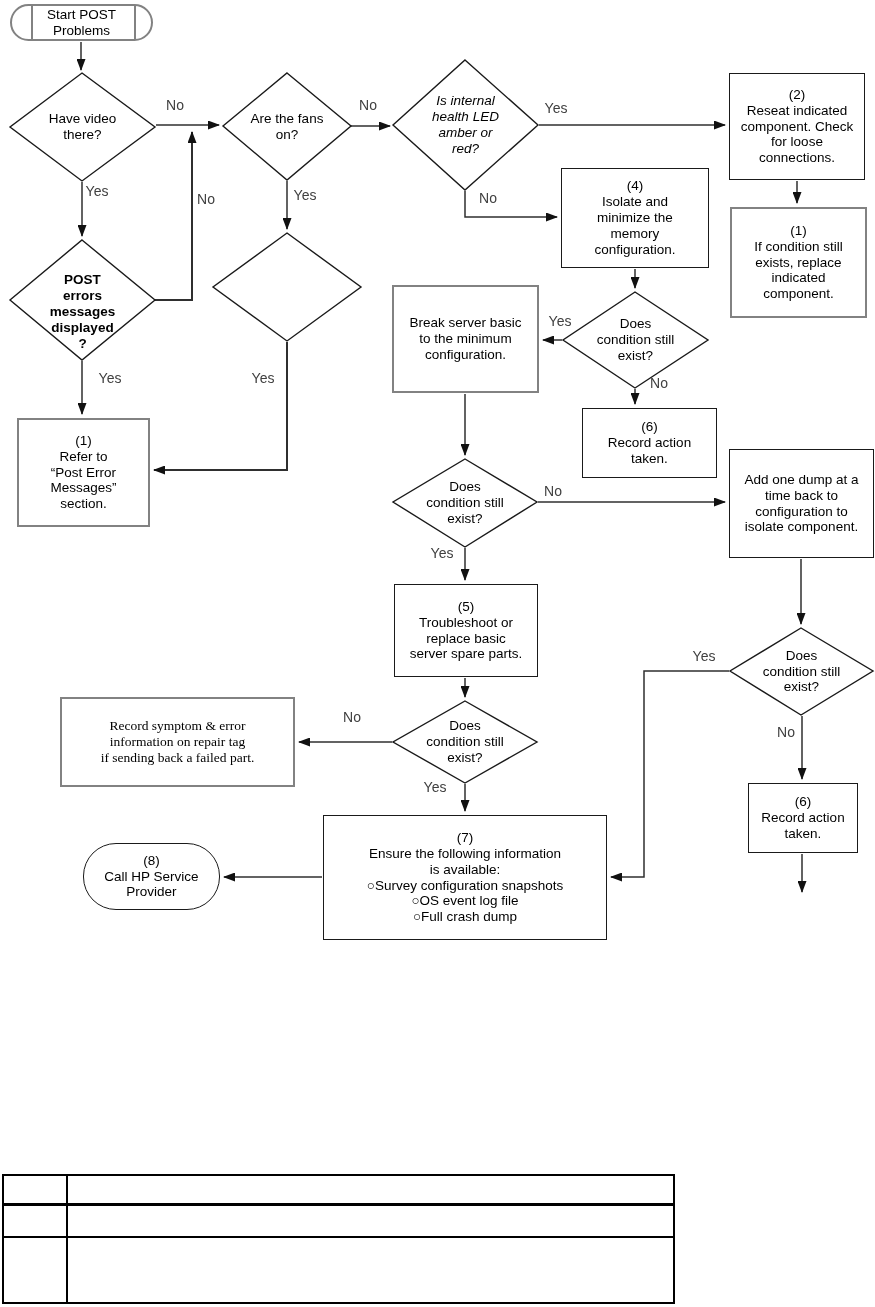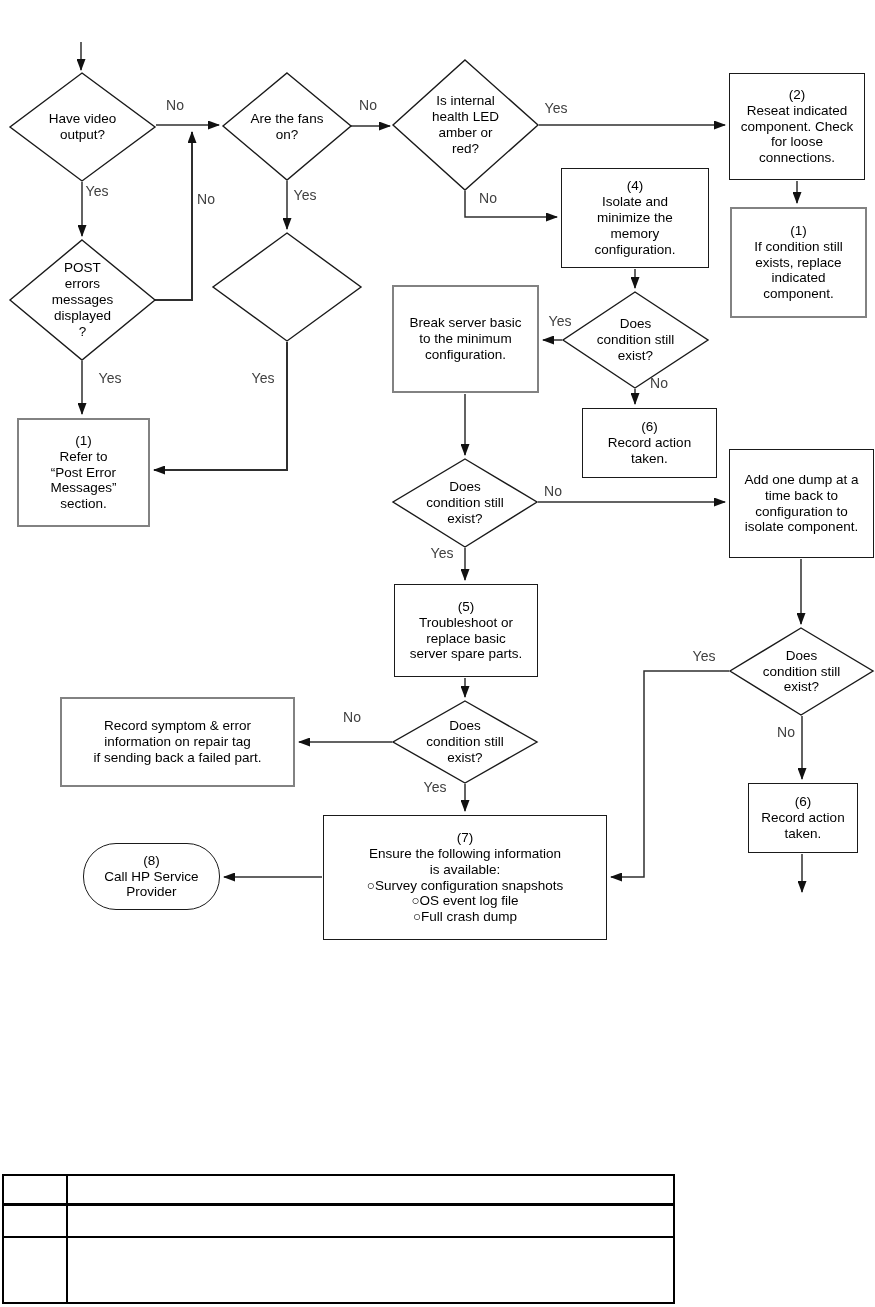--- a/index.html
+++ b/index.html
@@ -78,35 +78,41 @@
       <polygon points="465,60 538,125 465,190 393,125"></polygon>
       <polygon points="82,240 155,300 82,360 10,300"></polygon>
       <polygon points="287,233 361,287 287,341 213,287"></polygon>
       <polygon points="635,292 708,340 635,388 563,340"></polygon>
       <polygon points="465,459 537,502 465,547 393,502"></polygon>
       <polygon points="465,701 537,742 465,783 393,742"></polygon>
       <polygon points="801,628 873,671 801,715 730,671"></polygon>
     </g>
   </svg>
 
+  <div class="node oval grayoval" style="left:10px;top:4px;width:143px;height:37px;border-radius:19px;">
+    <span class="tbar" style="left:19px;"></span>
+    <span class="tbar" style="right:15px;"></span>
+    <span>Start POST
+Problems</span>
+  </div>
   <div class="node oval" style="left:83px;top:843px;width:137px;height:67px;border-radius:33px;">
     <span>(8)
 Call HP Service
 Provider</span>
   </div>
 
   <div class="node dtext" style="left:10px;top:73px;width:145px;height:108px;">Have video
-output?</div>
+there?</div>
   <div class="node dtext" style="left:223px;top:73px;width:128px;height:107px;">Are the fans
 on?</div>
-  <div class="node dtext" style="left:393px;top:60px;width:145px;height:130px;">Is internal
+  <div class="node dtext" style="left:393px;top:60px;width:145px;height:130px;font-style:italic;">Is internal
 health LED
 amber or
 red?</div>
-  <div class="node dtext" style="left:10px;top:240px;width:145px;height:120px;">POST
+  <div class="node dtext" style="left:10px;top:252px;width:145px;height:120px;font-weight:bold;">POST
 errors
 messages
 displayed
 ?</div>
   <div class="node dtext" style="left:563px;top:292px;width:145px;height:96px;">Does
 condition still
 exist?</div>
   <div class="node dtext" style="left:393px;top:459px;width:144px;height:88px;">Does
 condition still
 exist?</div>
@@ -144,21 +150,21 @@
 to the minimum
 configuration.</div>
   <div class="node box" style="left:729px;top:449px;width:145px;height:109px;">Add one dump at a
 time back to
 configuration to
 isolate component.</div>
   <div class="node box" style="left:394px;top:584px;width:144px;height:93px;">(5)
 Troubleshoot or
 replace basic
 server spare parts.</div>
-  <div class="node box graybox" style="left:60px;top:697px;width:235px;height:90px;">Record symptom &amp; error
+  <div class="node box graybox" style="left:60px;top:697px;width:235px;height:90px;font-family:Liberation Serif, serif;">Record symptom &amp; error
 information on repair tag
 if sending back a failed part.</div>
   <div class="node box" style="left:323px;top:815px;width:284px;height:125px;">(7)
 Ensure the following information
 is available:
 ○Survey configuration snapshots
 ○OS event log file
 ○Full crash dump</div>
   <div class="node box" style="left:748px;top:783px;width:110px;height:70px;">(6)
 Record action

